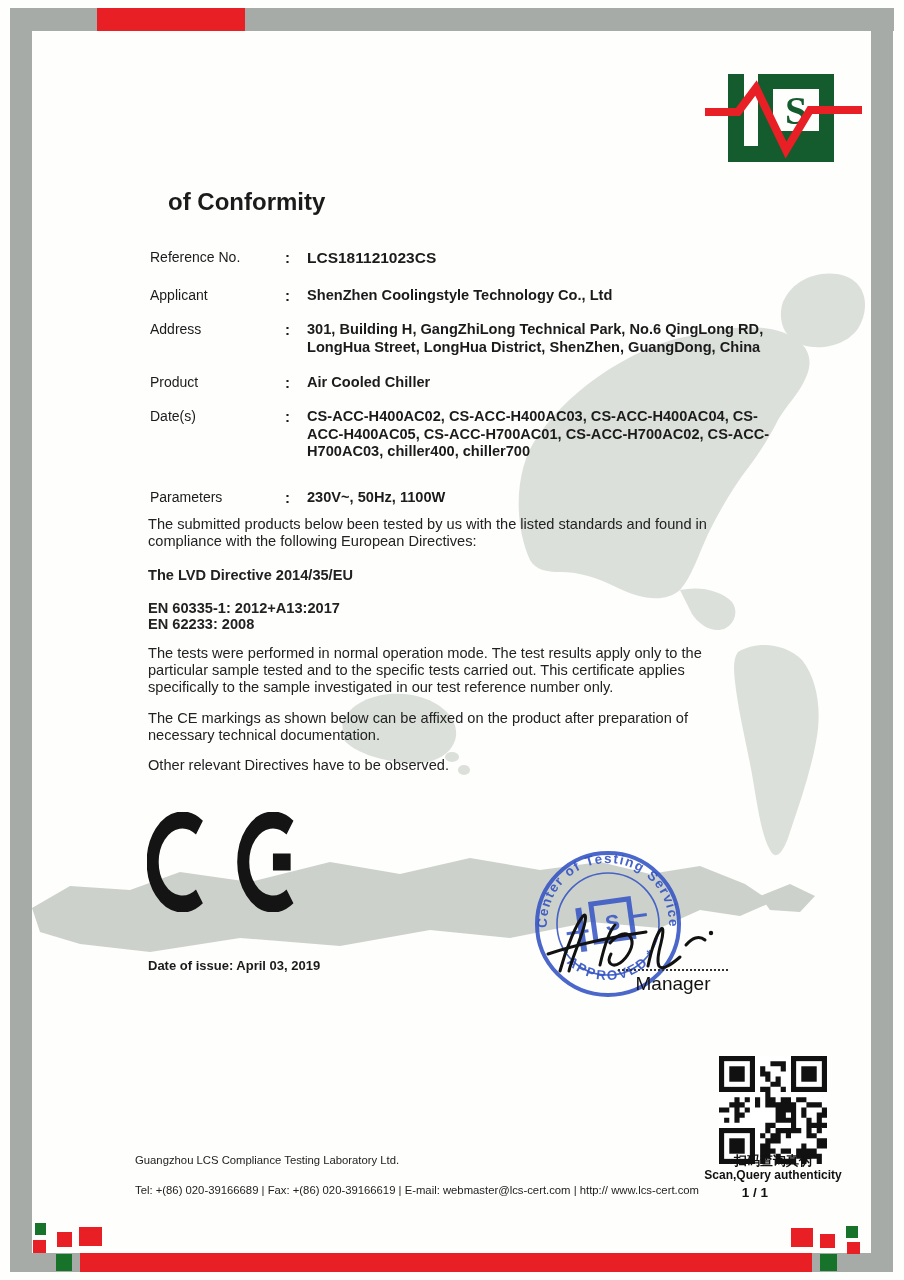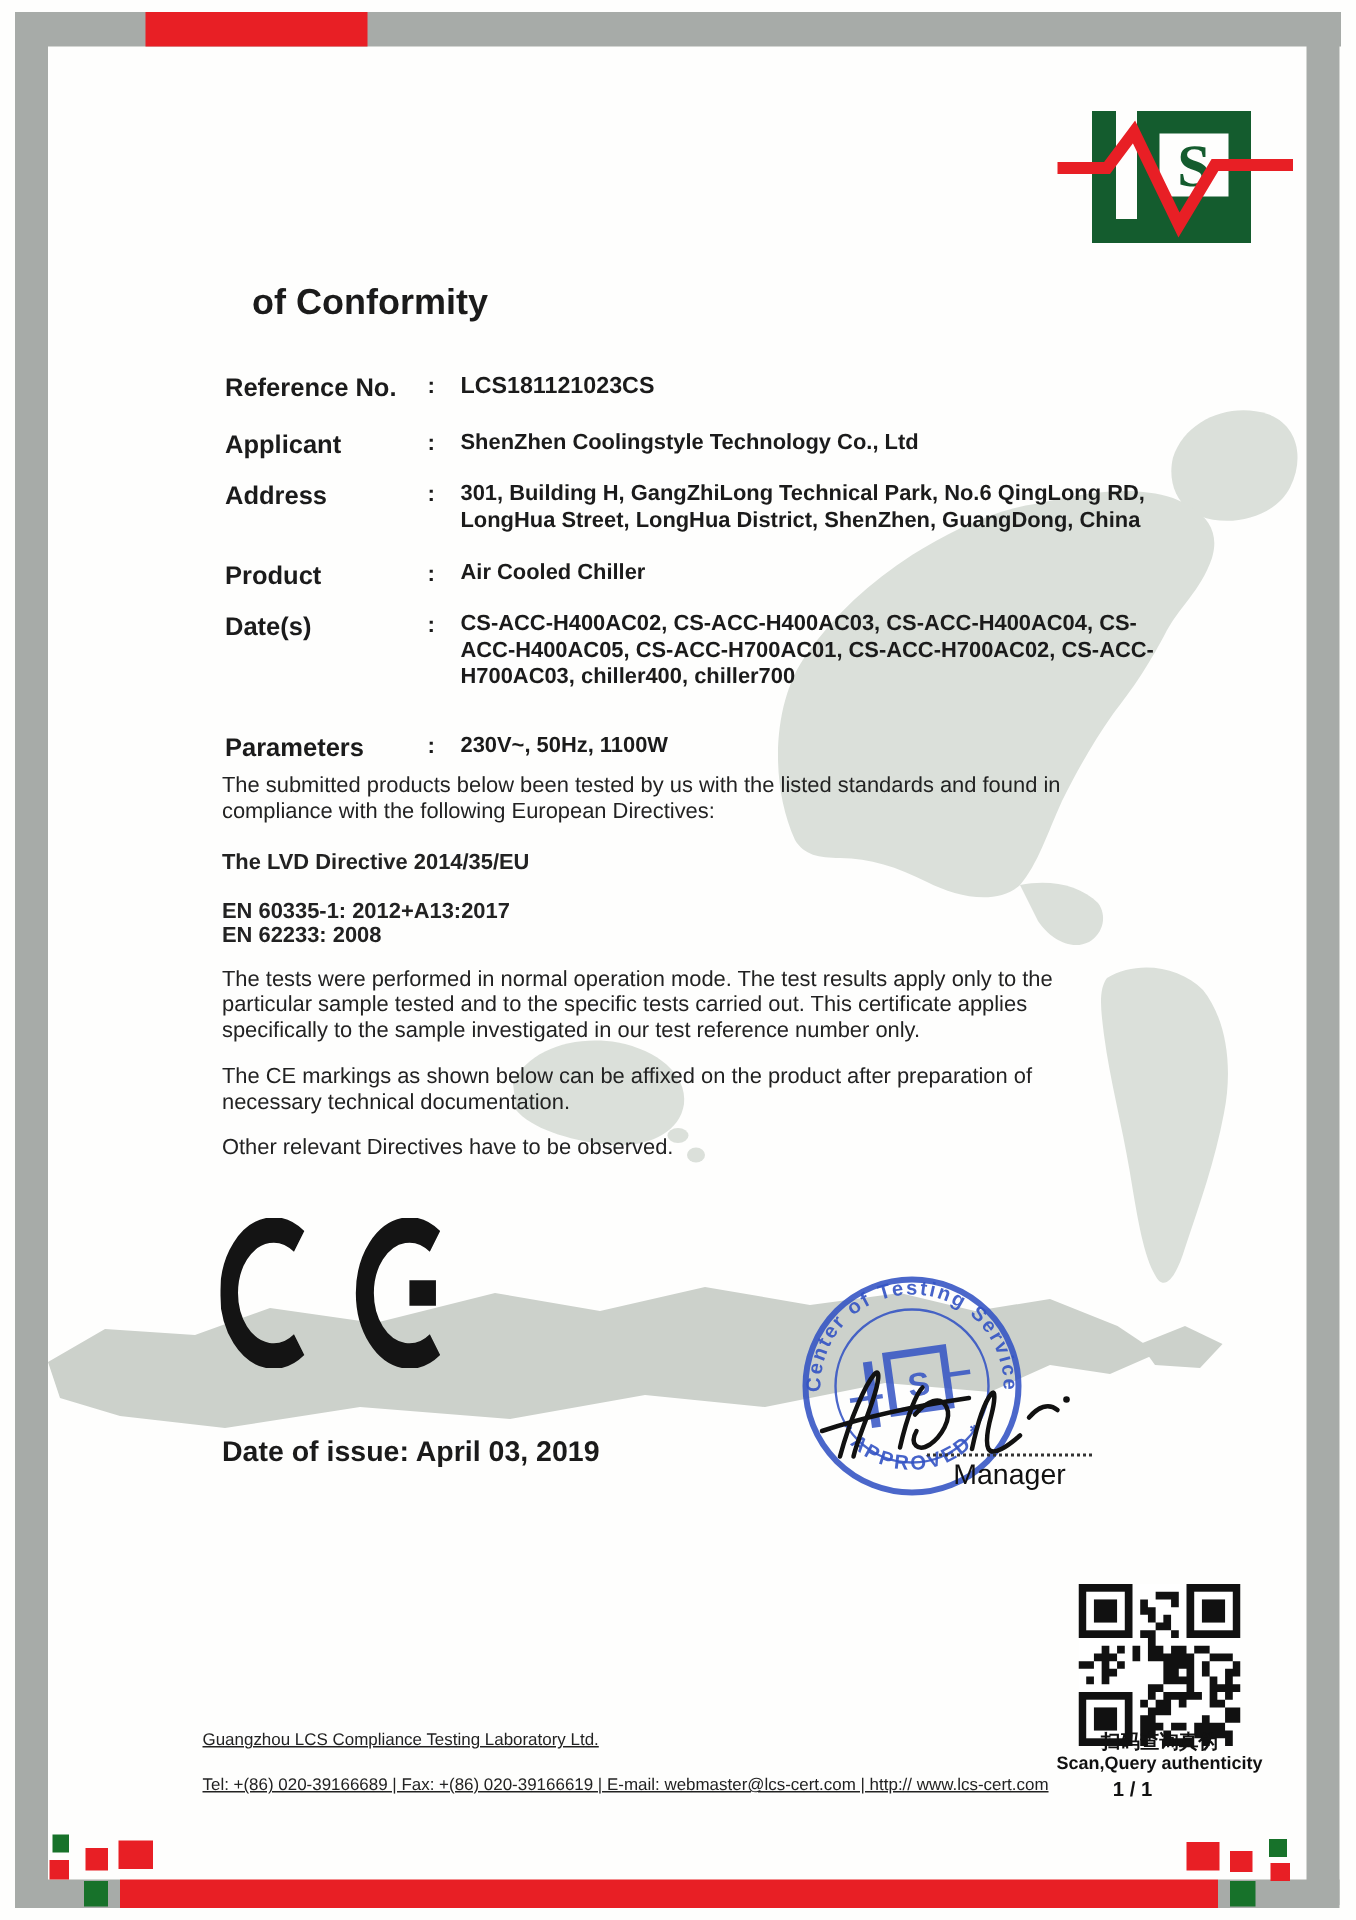--- a/index.html
+++ b/index.html
@@ -2,32 +2,32 @@
 <html><head>
 <meta charset="utf-8">
 <style>
   html,body{margin:0;padding:0;background:#fdfdfc;}
   .page{position:relative;width:904px;height:1280px;background:#fefefd;overflow:hidden;
         font-family:"Liberation Sans",sans-serif;color:#1b1b1b;}
   .abs{position:absolute;}
   .bar{position:absolute;}
   .sq{position:absolute;}
   .label-row{position:absolute;left:150px;display:flex;width:640px;}
-  .label-row .lbl{width:135px;font-weight:bold;font-size:17px;flex:none;}
+  .label-row .lbl{width:135px;font-weight:normal;font-size:14px;flex:none;}
   .label-row .colon{width:22px;font-weight:bold;font-size:15px;flex:none;}
   .label-row .val{width:483px;font-weight:bold;font-size:14.6px;line-height:17.5px;}
   .para{position:absolute;left:148px;width:592px;font-size:14.6px;line-height:16.8px;color:#222;}
   .para.bold{font-weight:bold;}
   .title1{position:absolute;left:166px;top:143px;font-size:36px;font-weight:bold;letter-spacing:1px;}
   .title2{position:absolute;left:168px;top:188px;font-size:24px;font-weight:bold;}
-  .footer-line{position:absolute;left:135px;font-size:11.3px;color:#222;text-decoration:underline;}
+  .footer-line{position:absolute;left:135px;font-size:11.3px;color:#222;}
   .qr-caption{position:absolute;text-align:center;font-weight:bold;color:#111;}
   .manager{position:absolute;left:618px;top:969px;width:110px;text-align:center;
            border-top:2px dotted #333;padding-top:2px;font-size:19px;color:#111;}
-  .date-line{position:absolute;left:148px;top:958px;font-size:19px;font-weight:bold;}
+  .date-line{position:absolute;left:148px;top:958px;font-size:13px;font-weight:bold;}
 </style>
 </head>
 <body>
 
 <div class="page">
 
   <svg class="abs" style="left:0;top:0;" width="904" height="1280" viewBox="0 0 904 1280">
     <g fill="#dbe0da">
 
       <path d="M782,305 C790,280 820,268 845,276 C865,283 870,305 860,325 C850,345 820,352 800,344 C785,338 778,322 782,305 Z"></path>

